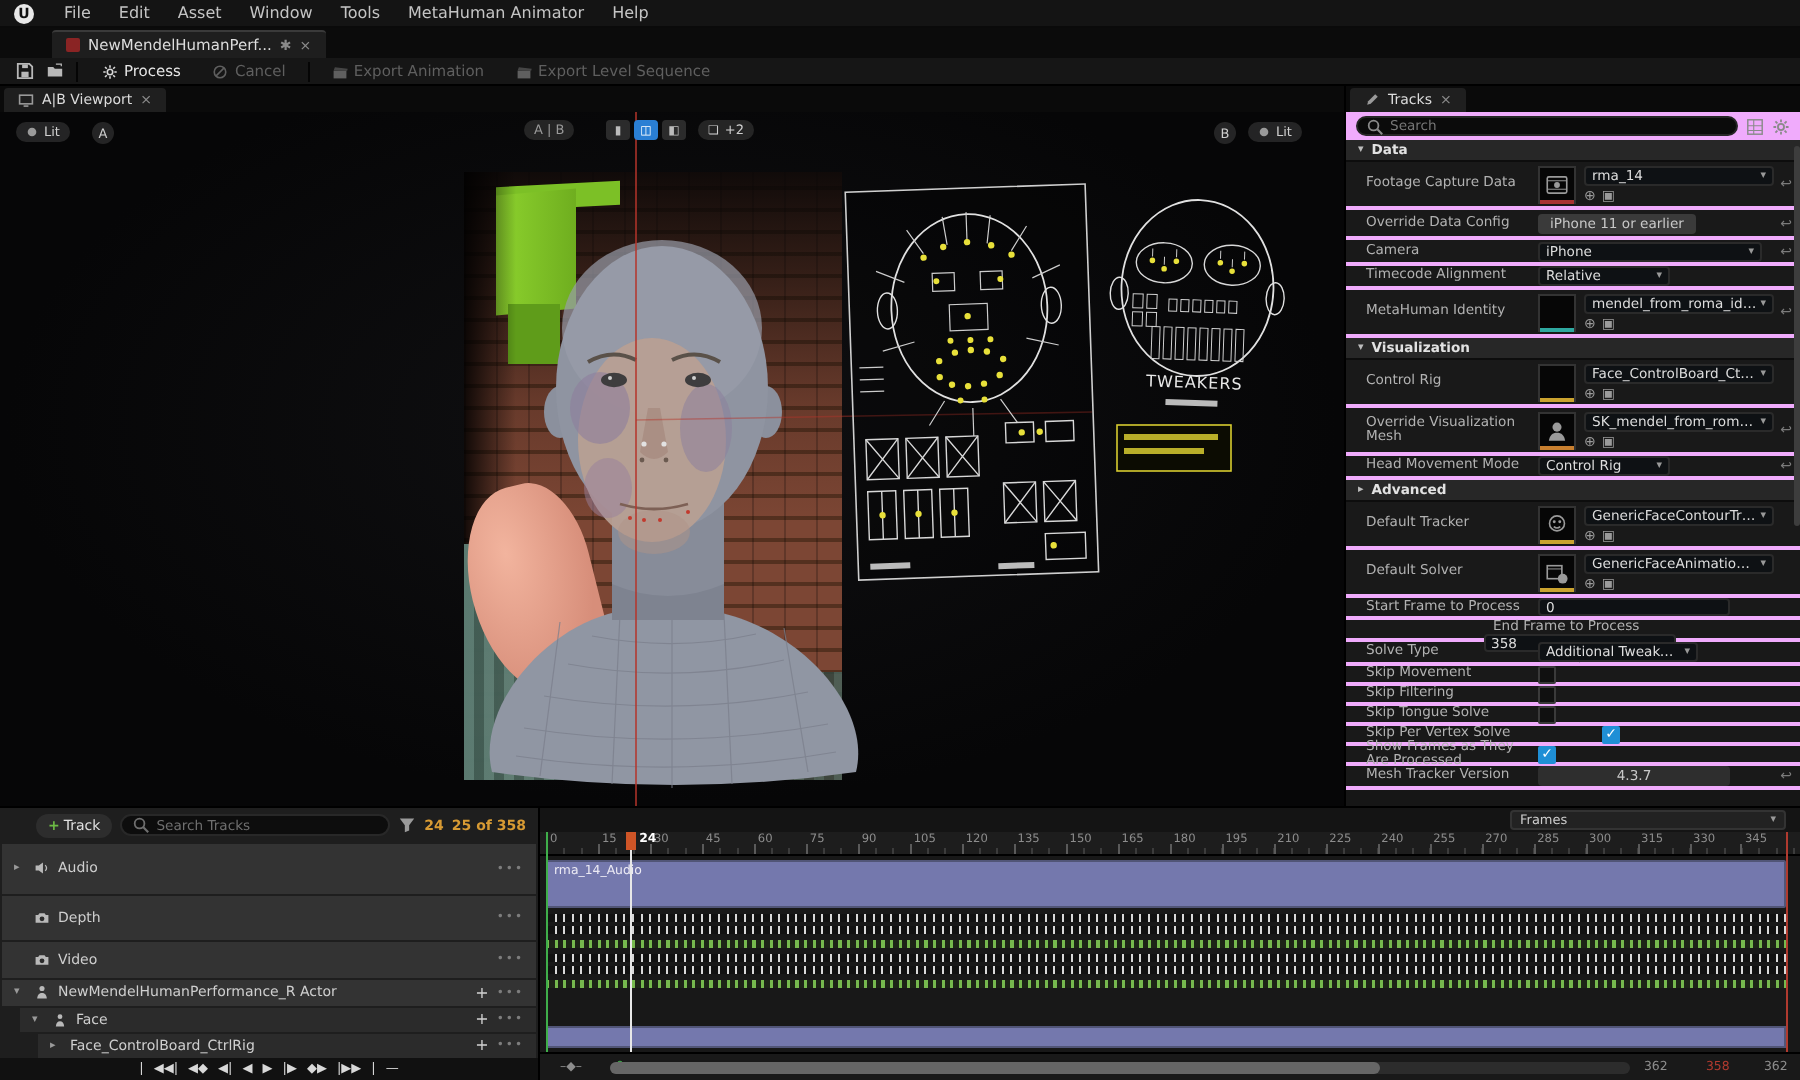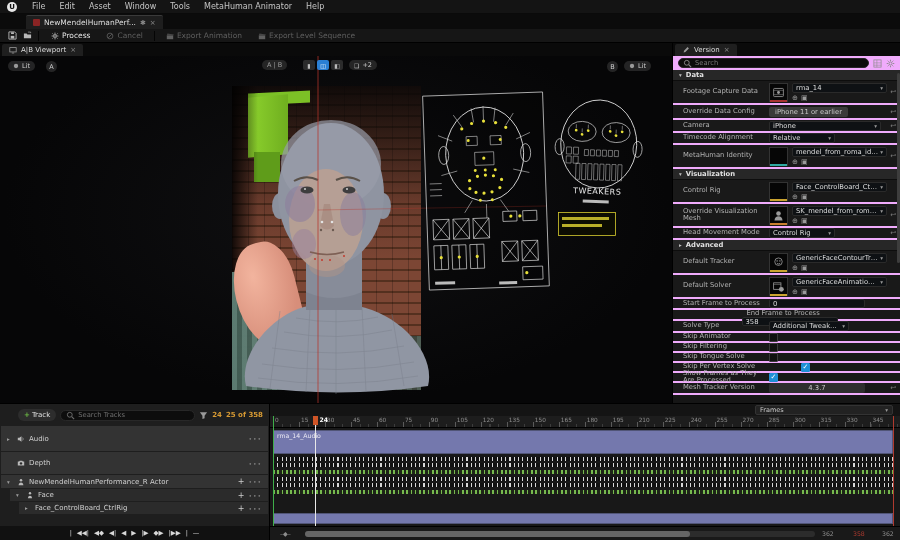--- a/index.html
+++ b/index.html
@@ -435,21 +435,21 @@
     </div>
 
     <div class="details">
       <div class="dtabs">
         <div class="ptab">
           <span class="icon" id="ic-pencil">
               <svg viewBox="0 0 10 10">
                 <path d="M2 8l.6-2.2L7 1.4 8.6 3 4.2 7.4z" fill="currentColor"></path>
               </svg>
             </span>
-          <span>Version</span>
+          <span>Tracks</span>
           <span class="tab-x">×</span>
         </div>
       </div>
       <div class="dsearchrow">
         <div class="dsearch">
           <span class="icon" id="ic-lens1">
               <svg viewBox="0 0 10 10">
                 <circle cx="4.2" cy="4.2" r="2.7" fill="none" stroke="currentColor"></circle>
                 <path d="M6.3 6.3L9 9" stroke="currentColor" stroke-width="1.2"></path>
               </svg>
@@ -683,21 +683,21 @@
             <div class="dlabel">Solve Type</div>
             <div class="dval">
               <div class="dd" style="width: 80px;">
                 <span class="txt">Additional Tweakers</span>
                 <span class="chv">▾</span>
               </div>
             </div>
             <div class="dreset"></div>
           </div>
           <div class="drow" style="height: 10px;">
-            <div class="dlabel">Skip Animator</div>
+            <div class="dlabel">Skip Movement</div>
             <div class="dval">
               <div class="cb"></div>
             </div>
             <div class="dreset"></div>
           </div>
           <div class="drow" style="height: 10px;">
             <div class="dlabel">Skip Filtering</div>
             <div class="dval">
               <div class="cb"></div>
             </div>
@@ -774,20 +774,31 @@
           </div>
           <div class="trow" style="height: 22px; margin-left: 0px;">
             <span class="arr"></span>
             <span class="icon" style="width: 8px; height: 8px;">
               <svg viewBox="0 0 10 10">
                 <path d="M2.6 3.2l.8-1.1h3.2l.8 1.1H9v4.8H1V3.2z" fill="currentColor"></path>
                 <circle cx="5" cy="5.5" r="1.5" fill="#2b2b2b"></circle>
               </svg>
             </span>
             <span class="nm">Depth</span>
+            <span class="ops">•••</span>
+          </div>
+          <div class="trow" style="height: 18px; margin-left: 0px;">
+            <span class="arr"></span>
+            <span class="icon" style="width: 8px; height: 8px;">
+              <svg viewBox="0 0 10 10">
+                <path d="M2.6 3.2l.8-1.1h3.2l.8 1.1H9v4.8H1V3.2z" fill="currentColor"></path>
+                <circle cx="5" cy="5.5" r="1.5" fill="#2b2b2b"></circle>
+              </svg>
+            </span>
+            <span class="nm">Video</span>
             <span class="ops">•••</span>
           </div>
           <div class="trow" style="height: 13px; margin-left: 0px;">
             <span class="arr">▾</span>
             <span class="icon" style="width: 8px; height: 8px;">
               <svg viewBox="0 0 10 10">
                 <circle cx="5" cy="2.8" r="1.6" fill="currentColor"></circle>
                 <path d="M2 9c.2-2.4 1.4-3.4 3-3.4S7.8 6.6 8 9z" fill="currentColor"></path>
               </svg>
             </span>

